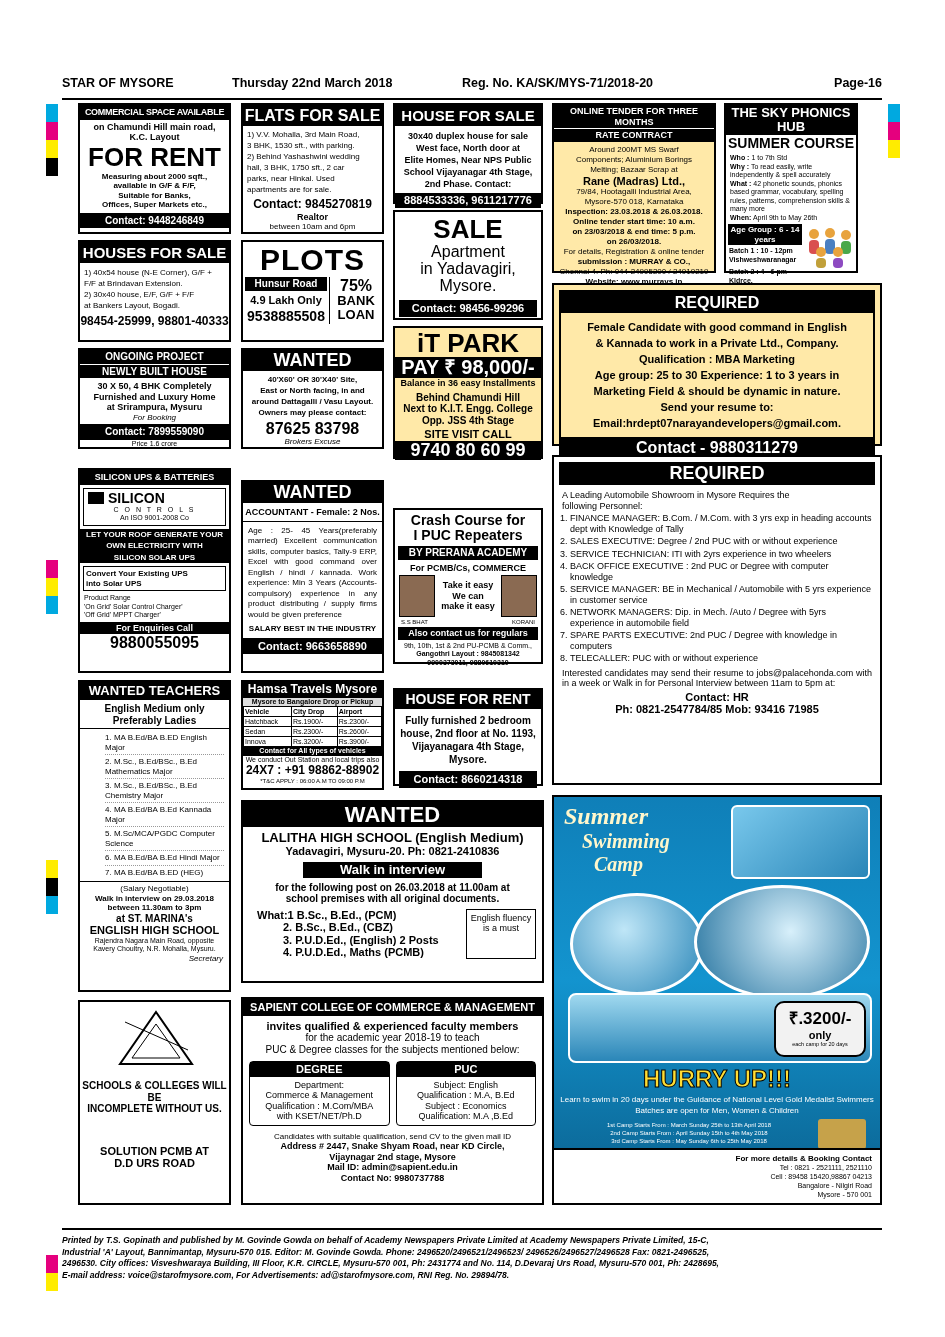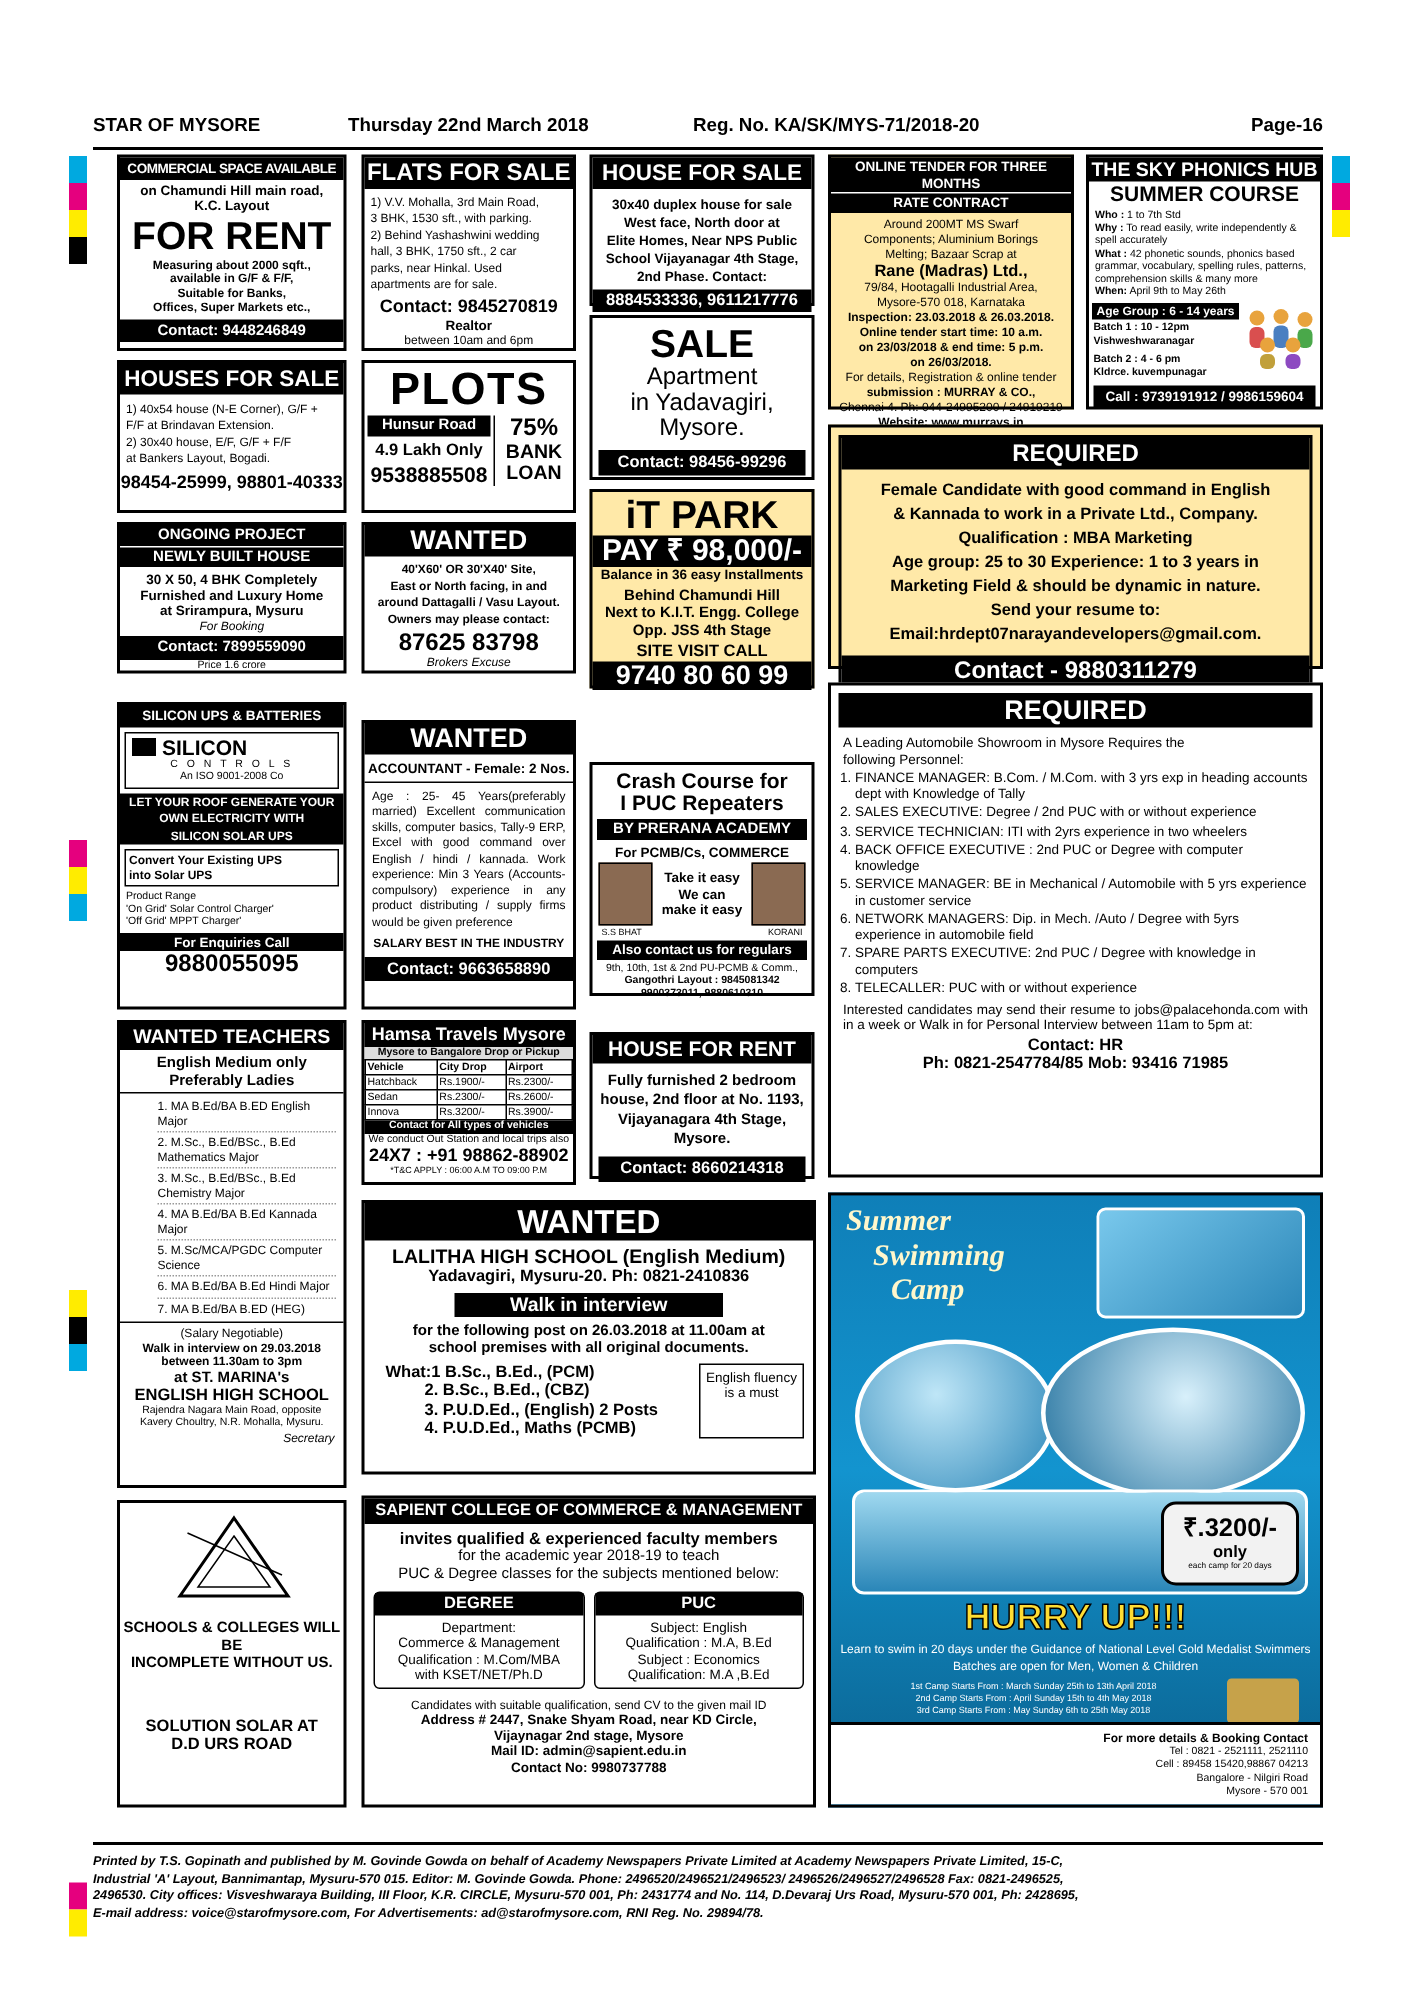--- a/index.html
+++ b/index.html
@@ -161,21 +161,21 @@
   <div class="ad bd" style="left:78px;top:1000px;width:153px;height:205px;">
     <div style="height:72px;position:relative;">
       <svg width="153" height="72" viewBox="0 0 153 72">
         <polygon points="76,10 112,62 40,62" fill="none" stroke="#000" stroke-width="2"></polygon>
         <polygon points="76,22 100,56 52,56" fill="none" stroke="#000" stroke-width="1"></polygon>
         <line x1="45" y1="20" x2="108" y2="48" stroke="#000" stroke-width="1"></line>
       </svg>
     </div>
     <div class="ctr b t10" style="margin-top:6px;">SCHOOLS &amp; COLLEGES WILL BE</div>
     <div class="ctr b t10">INCOMPLETE WITHOUT US.</div>
-    <div class="ctr b t11" style="margin-top:30px;">SOLUTION SOLAR AT</div>
+    <div class="ctr b t11" style="margin-top:30px;">SOLUTION PCMB AT</div>
     <div class="ctr b t11">D.D URS ROAD</div>
   </div>
 
   <div class="ad bd" style="left:241px;top:103px;width:143px;height:131px;">
     <div class="blk t16" style="padding:2px 0;">FLATS FOR SALE</div>
     <div class="t8" style="padding:3px 4px 0 4px;line-height:11px;">
       <div>1) V.V. Mohalla, 3rd Main Road,</div>
       <div>3 BHK, 1530 sft., with parking.</div>
       <div>2) Behind Yashashwini wedding</div>
       <div>hall, 3 BHK, 1750 sft., 2 car</div>
@@ -386,21 +386,21 @@
       <div class="b">Online tender start time: 10 a.m.</div>
       <div class="b">on 23/03/2018 &amp; end time: 5 p.m.</div>
       <div class="b">on 26/03/2018.</div>
       <div>For details, Registration &amp; online tender</div>
       <div class="b">submission : MURRAY &amp; CO.,</div>
       <div>Chennai 4. Ph: 044-24995200 / 24919219</div>
       <div class="b">Website: www.murrays.in</div>
     </div>
   </div>
 
-  <div class="ad bd" style="left:724px;top:103px;width:158px;height:170px;">
+  <div class="ad bd" style="left:724px;top:103px;width:134px;height:170px;">
     <div class="blk t13" style="padding:1px 0;">THE SKY PHONICS HUB</div>
     <div class="ctr b t14" style="padding:1px 0;">SUMMER COURSE</div>
     <div class="t7" style="padding:2px 4px;line-height:8.5px;">
       <div><span class="b">Who :</span> <span>1 to 7th Std</span></div>
       <div><span class="b">Why :</span> <span>To read easily, write independently &amp; spell accurately</span></div>
       <div><span class="b">What :</span> <span>42 phonetic sounds, phonics based grammar, vocabulary, spelling rules, patterns, comprehension skills &amp; many more</span></div>
       <div><span class="b">When:</span> <span>April 9th to May 26th</span></div>
     </div>
     <div style="display:flex;align-items:flex-start;">
       <div style="flex:1;">
@@ -463,21 +463,21 @@
       <li>TELECALLER: PUC with or without experience</li>
     </ol>
     <div class="t9" style="padding:2px 8px;text-align:justify;">Interested  candidates  may  send  their  resume  to jobs@palacehonda.com with in a week or Walk in for Personal Interview between 11am to 5pm at:</div>
     <div class="ctr b t11">Contact: HR</div>
     <div class="ctr b t11">Ph: 0821-2547784/85 Mob: 93416 71985</div>
   </div>
 
   <div class="ad bd" style="left:552px;top:795px;width:330px;height:410px;background:#0b6fa4;color:#fff;overflow:hidden;">
     <div style="position:absolute;left:0;top:0;width:100%;height:100%;background:linear-gradient(180deg,#0f7fb8 0%,#1394cf 45%,#0a5f8c 100%);"></div>
     <div style="position:absolute;left:10px;top:6px;" class="i b">
-      <div style="font-size:20px;font-family:'Liberation Serif',serif;color:#fff7cc;">Summer</div>
+      <div style="font-size:24px;font-family:'Liberation Serif',serif;color:#fff7cc;">Summer</div>
       <div style="font-size:20px;font-family:'Liberation Serif',serif;color:#fff7cc;margin-left:18px;">Swimming</div>
       <div style="font-size:20px;font-family:'Liberation Serif',serif;color:#fff7cc;margin-left:30px;">Camp</div>
     </div>
     <div style="position:absolute;right:10px;top:8px;width:135px;height:70px;border-radius:6px;background:linear-gradient(140deg,#79c8ec,#2a86b8);border:2px solid #fff;"></div>
     <div style="position:absolute;left:16px;top:96px;width:128px;height:96px;border-radius:50%;background:radial-gradient(circle at 40% 35%,#bfe6f7,#2a86b8);border:3px solid #fff;"></div>
     <div style="position:absolute;left:140px;top:88px;width:170px;height:108px;border-radius:50%;background:radial-gradient(circle at 55% 40%,#d8f0fb,#1f6f9c);border:3px solid #fff;"></div>
     <div style="position:absolute;left:14px;top:196px;width:300px;height:66px;border-radius:8px;background:linear-gradient(180deg,#9fd8ef,#2a86b8);border:2px solid #fff;"></div>
     <div style="position:absolute;right:14px;top:204px;width:88px;height:52px;border-radius:10px;background:#f2f2f2;color:#000;text-align:center;border:2px solid #000;">
       <div class="b" style="font-size:17px;margin-top:3px;">₹.3200/-</div>
       <div class="b" style="font-size:11px;">only</div>

